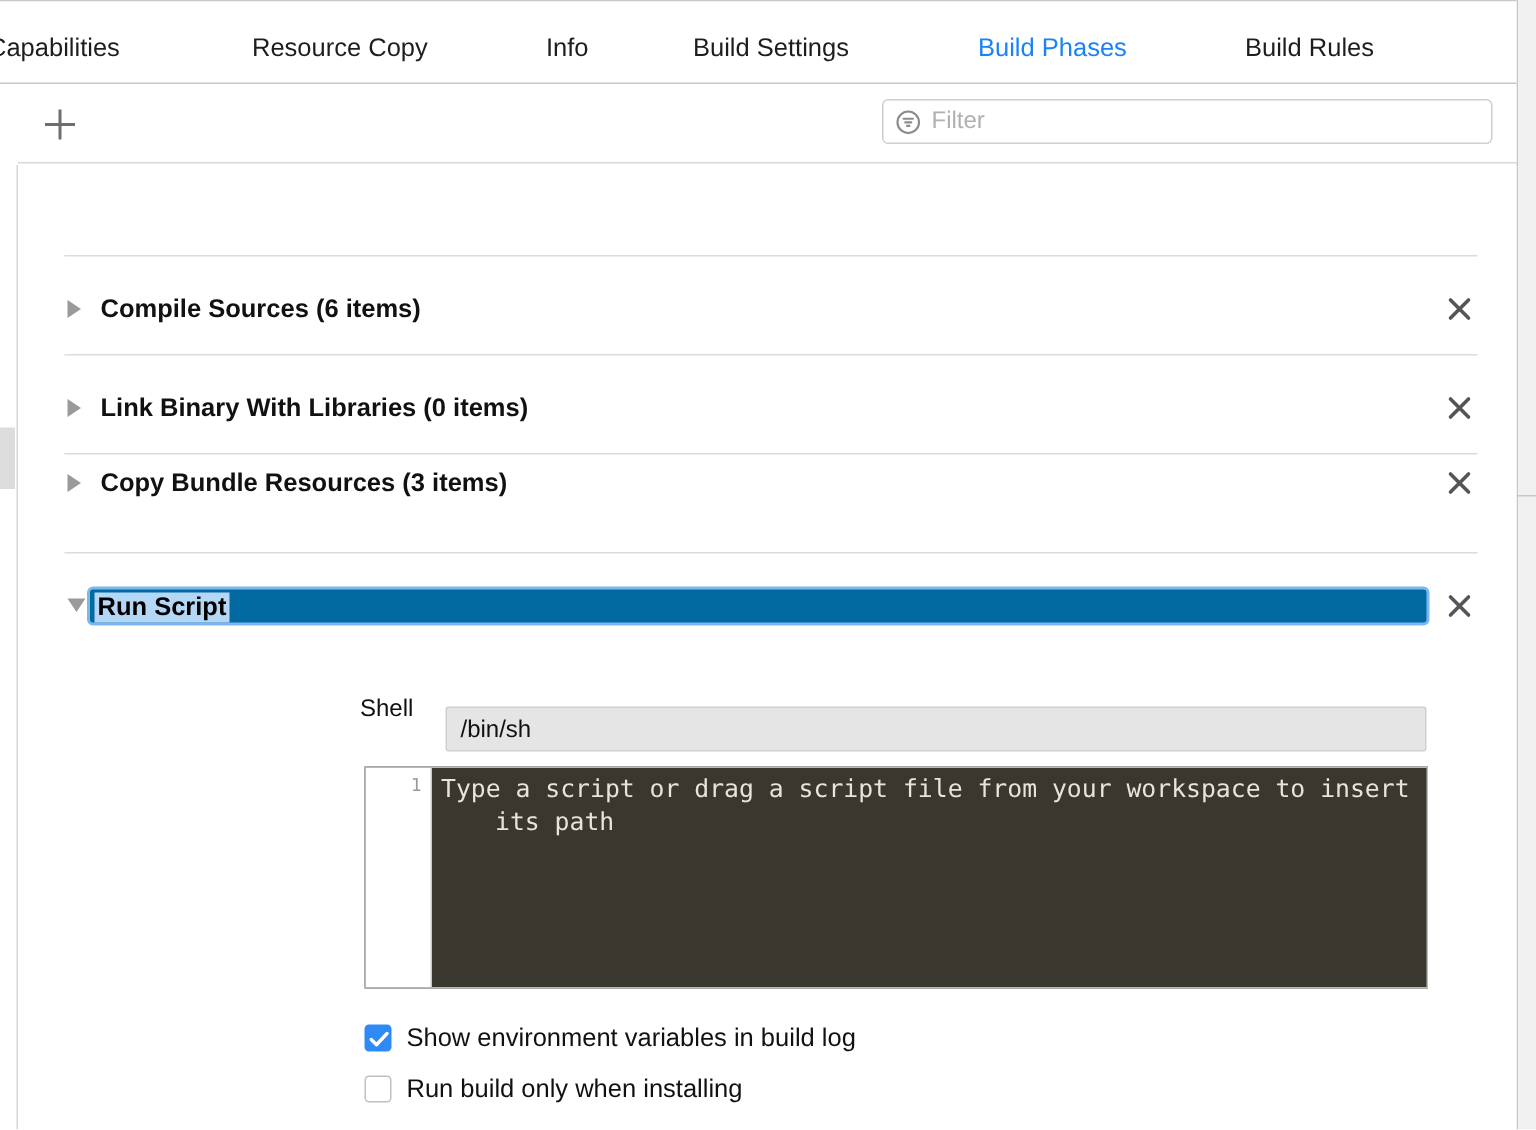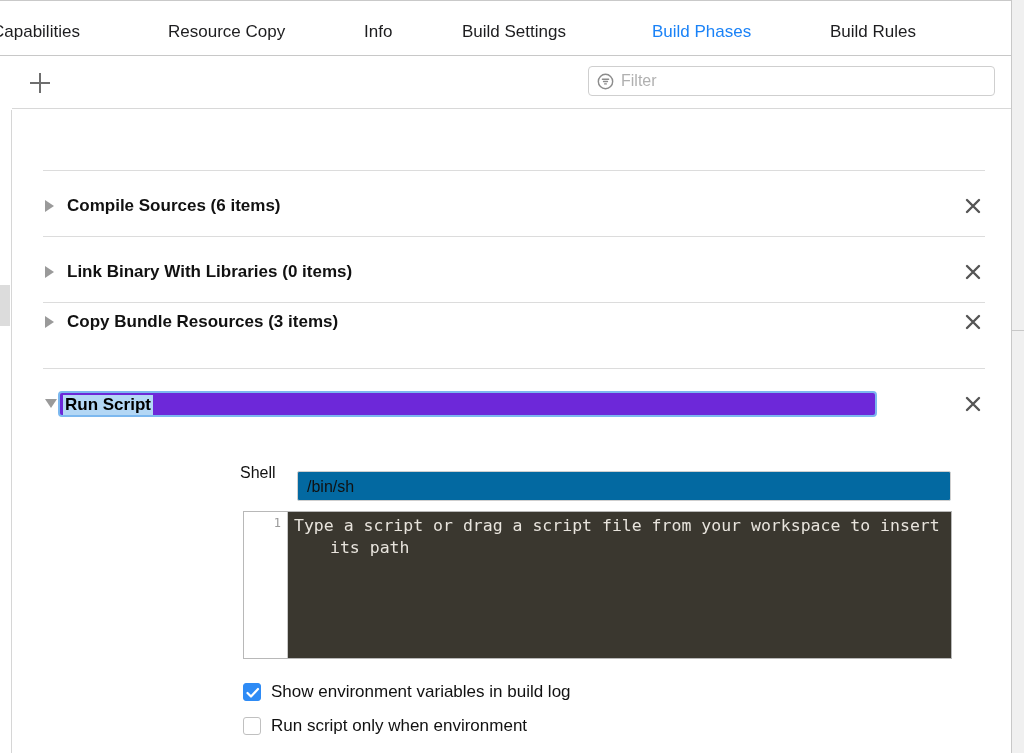--- a/index.html
+++ b/index.html
@@ -96,37 +96,37 @@
   .phase-title {
     position: absolute; font-size: 17px; font-weight: bold; color: #111;
     line-height: 20px; white-space: nowrap; cursor: default;
   }
   .close-x {
     position: absolute; width: 22px; height: 22px; cursor: default;
   }
 
   
   .name-field {
-    position: absolute; left: 58px; top: 391px; width: 819px; height: 26px;
-    border: 2px solid #7cb8ef; border-radius: 4px; background: #6d28d9;
+    position: absolute; left: 58px; top: 391px; width: 895px; height: 26px;
+    border: 2px solid #7cb8ef; border-radius: 4px; background: #0369a1;
   }
   .name-text {
     position: absolute; left: 3px; top: 2px; height: 20px;
     background: #b3d7f5; color: #000; font-size: 17px; font-weight: bold;
     line-height: 20px; padding: 0 2px; white-space: nowrap;
   }
 
   
   .shell-label {
     position: absolute; left: 240px; top: 463px; width: 50px;
     font-size: 16px; color: #111; line-height: 19px;
   }
   .shell-field {
     position: absolute; left: 297px; top: 471px; width: 654px; height: 30px;
-    border: 1px solid #cfcfcf; background: #0369a1; border-radius: 2px;
+    border: 1px solid #cfcfcf; background: #e5e5e5; border-radius: 2px;
   }
   .shell-value {
     position: absolute; left: 9px; top: 5px; font-size: 16px; color: #111; line-height: 19px;
   }
 
   .script-editor {
     position: absolute; left: 243px; top: 511px; width: 709px; height: 148px;
     background: #3a372f; border: 1px solid #b8b8b8;
   }
   .script-gutter {
@@ -271,16 +271,16 @@
     <span class="cb on">
       <svg width="14" height="12" viewBox="0 0 14 12">
         <path d="M1.5 6 L5 9.5 L12 2" fill="none" stroke="#fff" stroke-width="2.2" stroke-linecap="round" stroke-linejoin="round"></path>
       </svg>
     </span>
     <span class="cb-label">Show environment variables in build log</span>
   </div>
 
   <div class="cb-row" style="top:715px">
     <span class="cb off"></span>
-    <span class="cb-label">Run script only when environment</span>
+    <span class="cb-label">Run build only when installing</span>
   </div>
 
 </div>
 
 </body></html>

